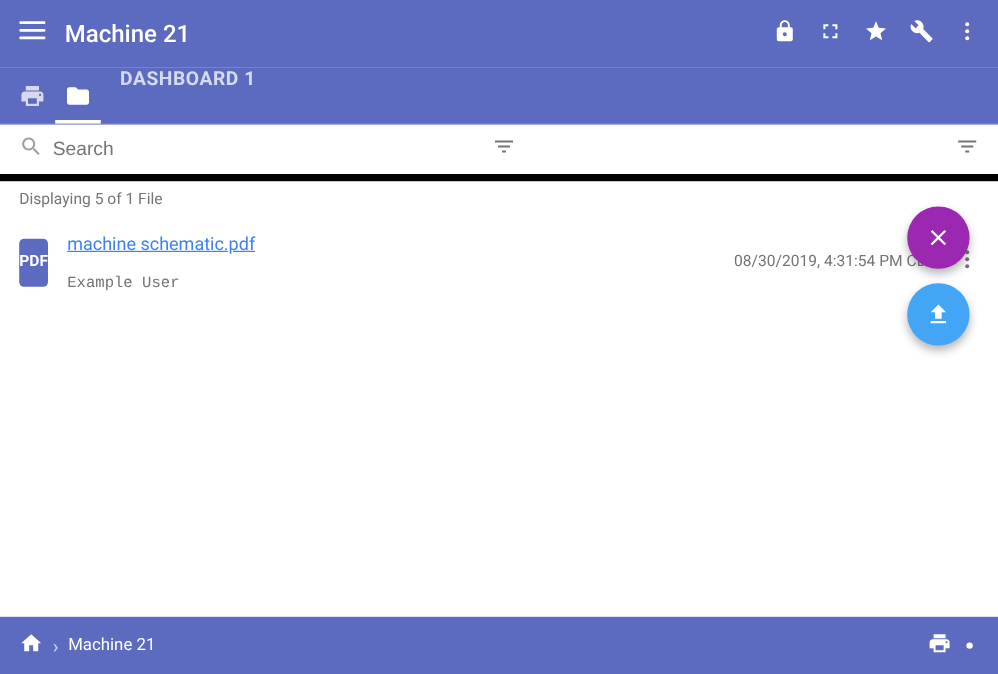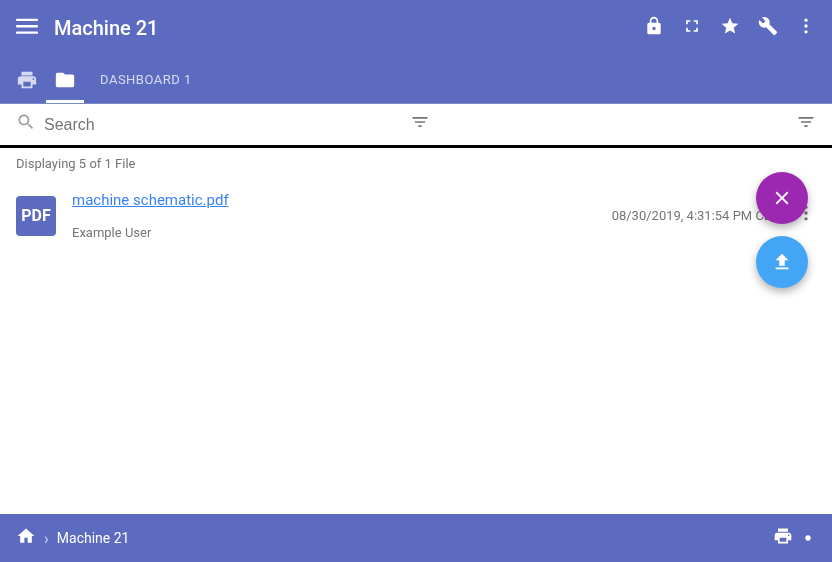--- a/index.html
+++ b/index.html
@@ -23,27 +23,26 @@
     .tab-bar {
       background: #5c6bc0;
       display: flex;
       align-items: flex-end;
       height: 48px;
       padding: 0 8px;
       border-bottom: 1px solid rgba(255,255,255,0.2);
     }
     .tab-item {
       display: flex;
-      align-items: center;
       justify-content: center;
       padding: 0 16px;
       height: 100%;
       color: rgba(255,255,255,0.75);
-      font-size: 13px;
-      font-weight: 400;
+      font-size: 16px;
+      font-weight: 700;
       cursor: pointer;
       position: relative;
       letter-spacing: 0.5px;
       text-transform: uppercase;
     }
     .tab-icon-wrap {
       display: flex;
       align-items: center;
       justify-content: center;
       padding: 0 8px;
@@ -65,21 +64,21 @@
     .content-area {
       position: relative;
       background: #fff;
     }
 
     
     .search-row {
       display: flex;
       align-items: center;
       padding: 8px 16px;
-      border-bottom: 3px solid #000000;
+      border-bottom: 6px solid #000000;
     }
     .search-icon-wrap {
       color: #9e9e9e;
       font-size: 20px;
       margin-right: 8px;
     }
     .search-input {
       border: none;
       outline: none;
       font-size: 16px;
@@ -110,36 +109,36 @@
     }
 
     
     .file-item {
       display: flex;
       align-items: center;
       padding: 8px 16px;
       cursor: pointer;
     }
     .file-icon {
-      width: 40px;
+      width: 24px;
       height: 40px;
       background: #5c6bc0;
       border-radius: 4px;
       display: flex;
       align-items: center;
       justify-content: center;
       color: white;
-      font-size: 16px;
+      font-size: 13px;
       font-weight: bold;
       margin-right: 16px;
       flex-shrink: 0;
     }
     .file-info { flex: 1; }
     .file-name { font-size: 15px; color: #3b82f6; text-decoration: underline; }
-    .file-user { font-size: 13px; color: #757575; margin-top: 16px; }
+    .file-user { font-size: 13px; color: #757575; margin-top: 16px; font-family: Liberation Mono, monospace; }
     .file-date { font-size: 13px; color: #757575; margin-right: 16px; }
     .file-more { color: #757575; font-size: 20px; cursor: pointer; }
 
     
     .fab-close {
       position: absolute;
       top: 68px;
       right: 24px;
       width: 52px;
       height: 52px;

